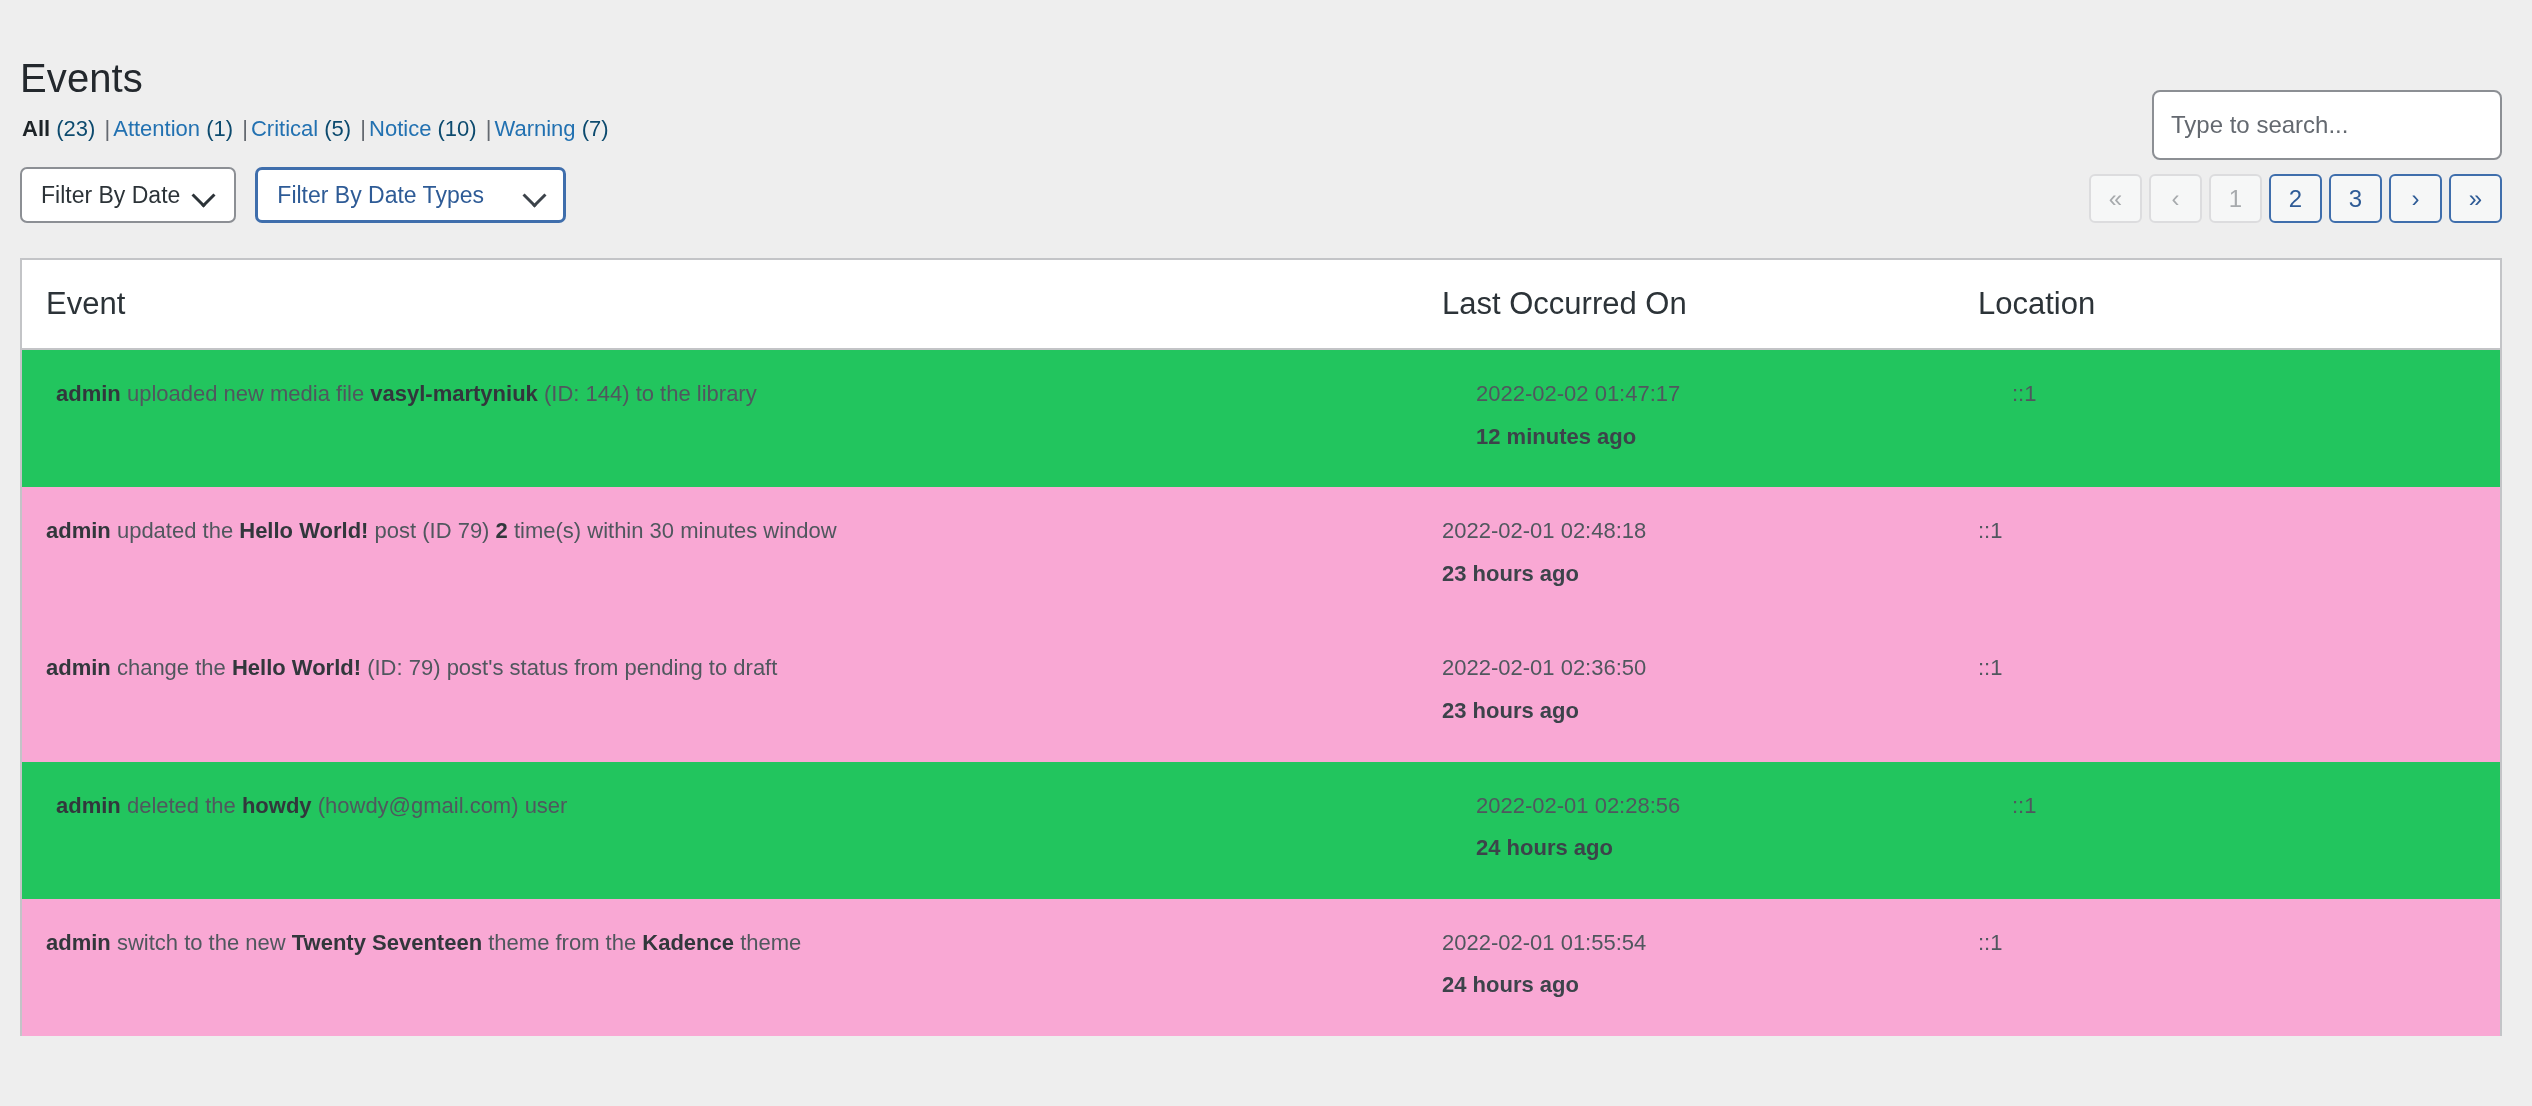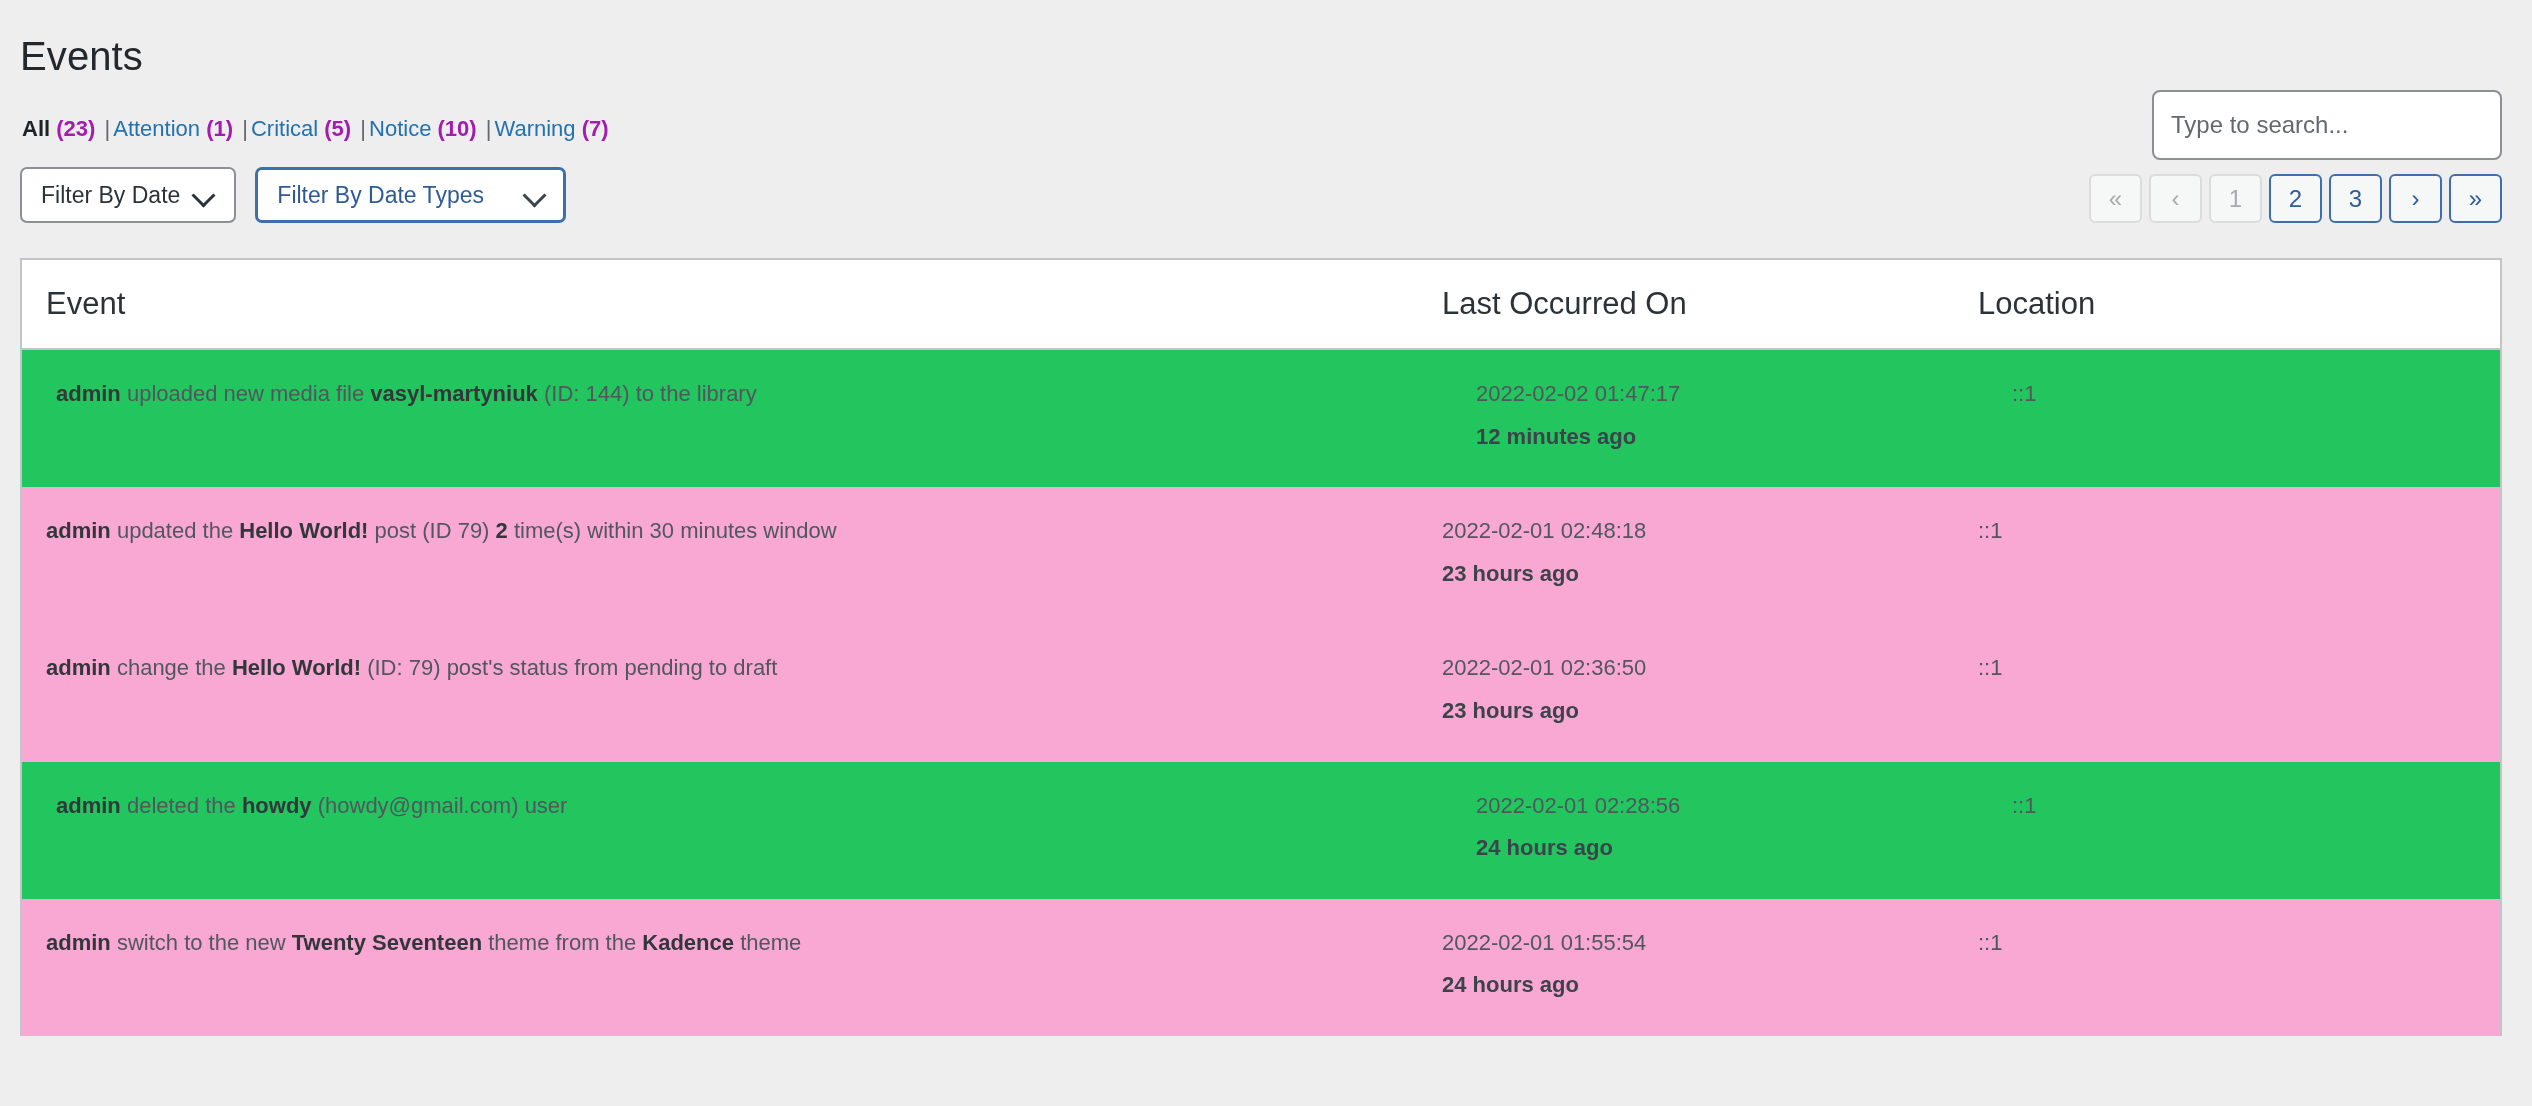--- a/index.html
+++ b/index.html
@@ -17,21 +17,21 @@
     position: relative;
     width: 2532px;
     height: 1106px;
     background: #eeeeee;
   }
 
   
   .page-title {
     position: absolute;
     left: 20px;
-    top: 4px;
+    top: 26px;
     font-size: 40px;
     line-height: 50px;
     font-weight: 400;
     color: #23282d;
     letter-spacing: 0.1px;
   }
 
   
   .subsubsub {
     position: absolute;
@@ -45,22 +45,21 @@
   .subsubsub .lnk {
     color: #2271b1;
     text-decoration: none;
     cursor: pointer;
   }
   .subsubsub .lnk.current {
     color: #1d2327;
     font-weight: 700;
   }
   .subsubsub .count {
-    color: #a21caf;
-    font-weight: bold;
+    color: #0c4a6e;
   }
   .subsubsub .sep {
     color: #646970;
     padding: 0 3px;
   }
 
   
   .filters {
     position: absolute;
     left: 20px;

